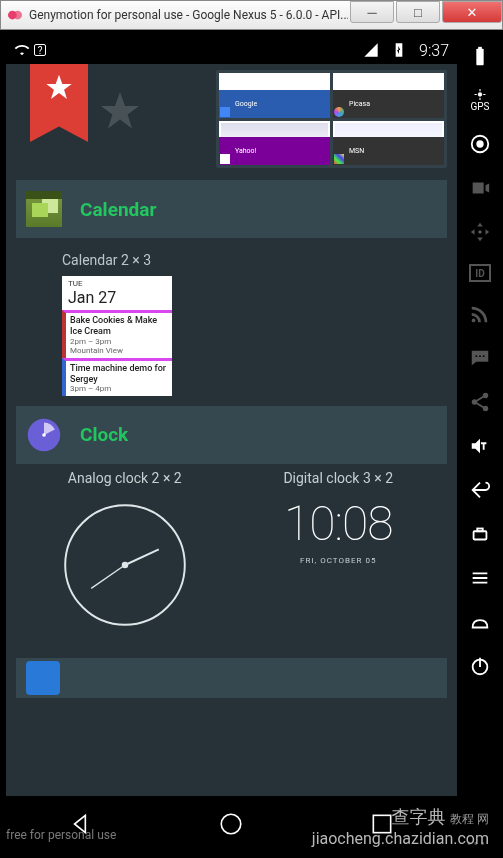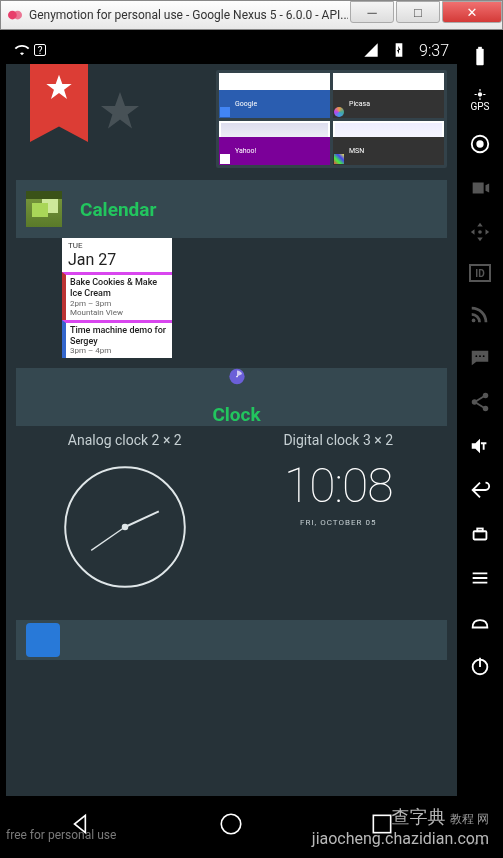--- a/index.html
+++ b/index.html
@@ -171,37 +171,38 @@
                   <span>MSN</span>
                 </div>
               </div>
           </div>
         </div>
 
         <div class="section-hdr">
           <div class="shicon cal-icon"></div>
           <div class="shtext">Calendar</div>
         </div>
+        <div class="cal-label">Calendar  2 × 3</div>
         <div class="cal-widget">
           <div class="date-hdr">
             <div class="dow">TUE</div>
             <div class="dstr">Jan 27</div>
           </div>
           <div class="cal-event">
             <div class="etitle">Bake Cookies &amp; Make Ice Cream</div>
             <div class="etime">2pm – 3pm</div>
             <div class="eloc">Mountain View</div>
           </div>
           <div class="cal-event blue">
             <div class="etitle">Time machine demo for Sergey</div>
             <div class="etime">3pm – 4pm</div>
           </div>
         </div>
 
-        <div class="section-hdr" style="margin-top:10px;flex-direction:column;">
+        <div class="section-hdr" style="margin-top:10px;">
           <svg class="shicon" viewBox="0 0 40 40">
               <circle cx="20" cy="20" r="18" fill="#6b5fd8"></circle>
               <path d="M20 6 A14 14 0 0 1 32 14 L20 20 Z" fill="#cfc9f4"></path>
               <circle cx="20" cy="20" r="2" fill="#fff"></circle>
             </svg>
           <div class="shtext">Clock</div>
         </div>
 
         <div class="clock-row">
           <div class="clock-col">

